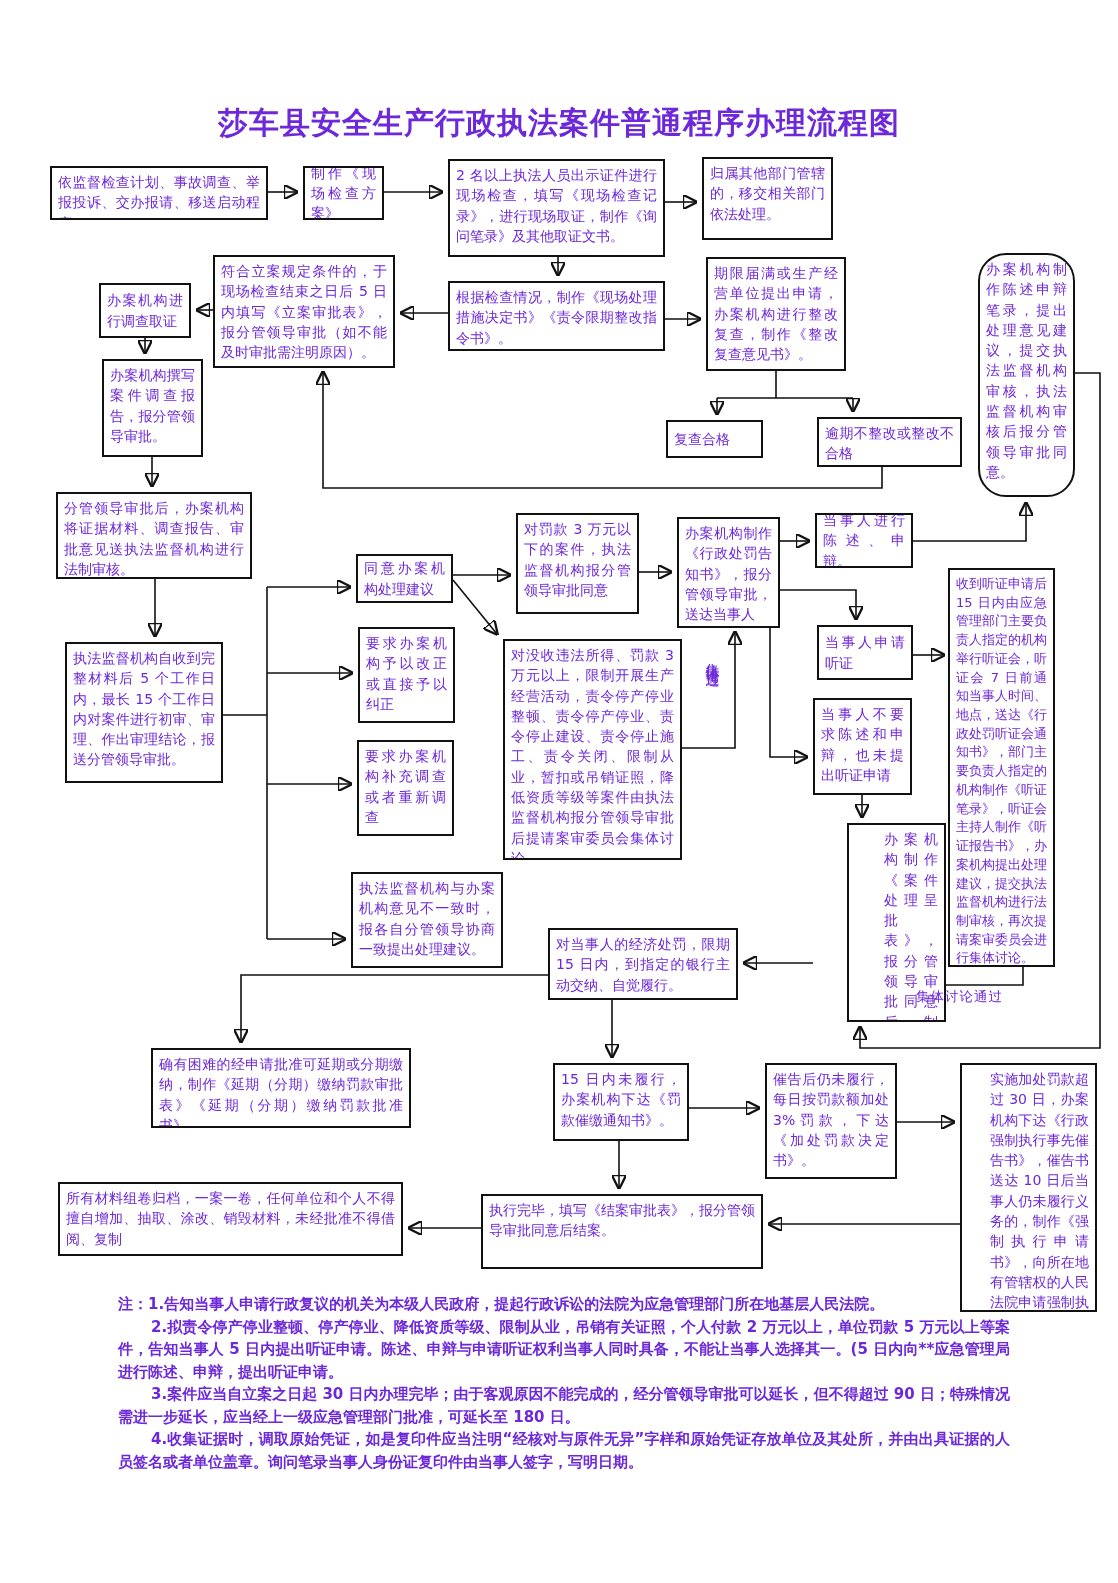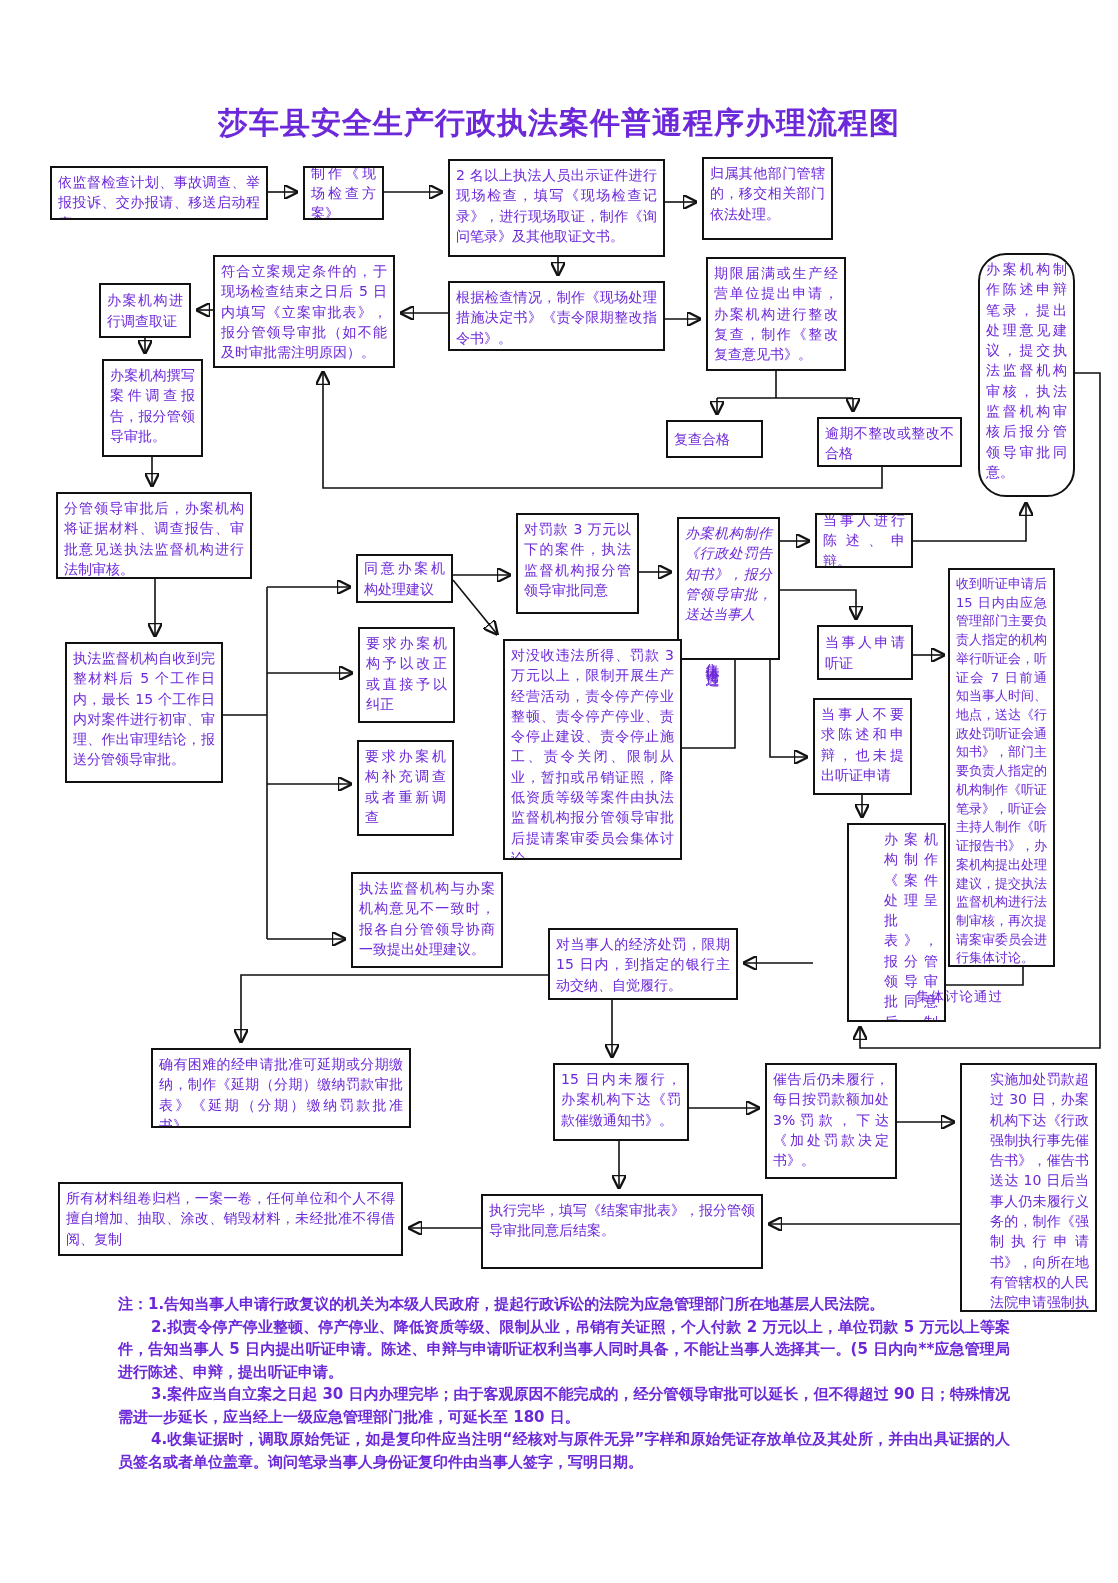--- a/index.html
+++ b/index.html
@@ -82,21 +82,21 @@
   <div class="node vc" style="left:99px;top:283px;width:92px;height:55px;">办案机构进行调查取证</div>
   <div class="node" style="left:448px;top:281px;width:217px;height:70px;">根据检查情况，制作《现场处理措施决定书》《责令限期整改指令书》。</div>
   <div class="node" style="left:706px;top:257px;width:140px;height:114px;">期限届满或生产经营单位提出申请，办案机构进行整改复查，制作《整改复查意见书》。</div>
   <div class="node" style="left:978px;top:253px;width:97px;height:244px;border-radius:28px;">办案机构制作陈述申辩笔录，提出处理意见建议，提交执法监督机构审核，执法监督机构审核后报分管领导审批同意。</div>
   <div class="node" style="left:102px;top:359px;width:101px;height:98px;">办案机构撰写案件调查报告，报分管领导审批。</div>
   <div class="node vc" style="left:666px;top:420px;width:97px;height:38px;">复查合格</div>
   <div class="node" style="left:809px;top:417px;width:145px;height:50px;margin-left:8px;">逾期不整改或整改不合格</div>
   <div class="node" style="left:56px;top:492px;width:196px;height:87px;">分管领导审批后，办案机构将证据材料、调查报告、审批意见送执法监督机构进行法制审核。</div>
   <div class="node vc" style="left:356px;top:554px;width:97px;height:49px;">同意办案机构处理建议</div>
   <div class="node" style="left:516px;top:513px;width:123px;height:101px;">对罚款 3 万元以下的案件，执法监督机构报分管领导审批同意</div>
-  <div class="node" style="left:677px;top:517px;width:103px;height:143px;font-style:italic;">办案机构制作《行政处罚告知书》，报分管领导审批，送达当事人</div>
+  <div class="node" style="left:677px;top:517px;width:103px;height:111px;">办案机构制作《行政处罚告知书》，报分管领导审批，送达当事人</div>
   <div class="node vc" style="left:815px;top:513px;width:98px;height:55px;">当事人进行陈述、申辩。</div>
   <div class="node" style="left:358px;top:627px;width:97px;height:96px;">要求办案机构予以改正或直接予以纠正</div>
   <div class="node" style="left:357px;top:740px;width:97px;height:96px;">要求办案机构补充调查或者重新调查</div>
   <div class="node" style="left:65px;top:642px;width:158px;height:141px;">执法监督机构自收到完整材料后 5 个工作日内，最长 15 个工作日内对案件进行初审、审理、作出审理结论，报送分管领导审批。</div>
   <div class="node" style="left:503px;top:639px;width:179px;height:221px;">对没收违法所得、罚款 3 万元以上，限制开展生产经营活动，责令停产停业整顿、责令停产停业、责令停止建设、责令停止施工、责令关闭、限制从业，暂扣或吊销证照，降低资质等级等案件由执法监督机构报分管领导审批后提请案审委员会集体讨论。</div>
   <div class="node vc" style="left:817px;top:625px;width:96px;height:55px;">当事人申请听证</div>
   <div class="node fs13" style="left:948px;top:568px;width:107px;height:399px;">收到听证申请后 15 日内由应急管理部门主要负责人指定的机构举行听证会，听证会 7 日前通知当事人时间、地点，送达《行政处罚听证会通知书》，部门主要负责人指定的机构制作《听证笔录》，听证会主持人制作《听证报告书》，办案机构提出处理建议，提交执法监督机构进行法制审核，再次提请案审委员会进行集体讨论。</div>
   <div class="node" style="left:813px;top:698px;width:99px;height:97px;">当事人不要求陈述和申辩，也未提出听证申请</div>
   <div class="node" style="left:351px;top:872px;width:152px;height:96px;">执法监督机构与办案机构意见不一致时，报各自分管领导协商一致提出处理建议。</div>
   <div class="node" style="left:847px;top:823px;width:99px;height:199px;padding-left:35px;">办案机构制作《案件处理呈批表》，报分管领导审批同意后，制作《行政处罚决定书》，送达当事人。</div>

